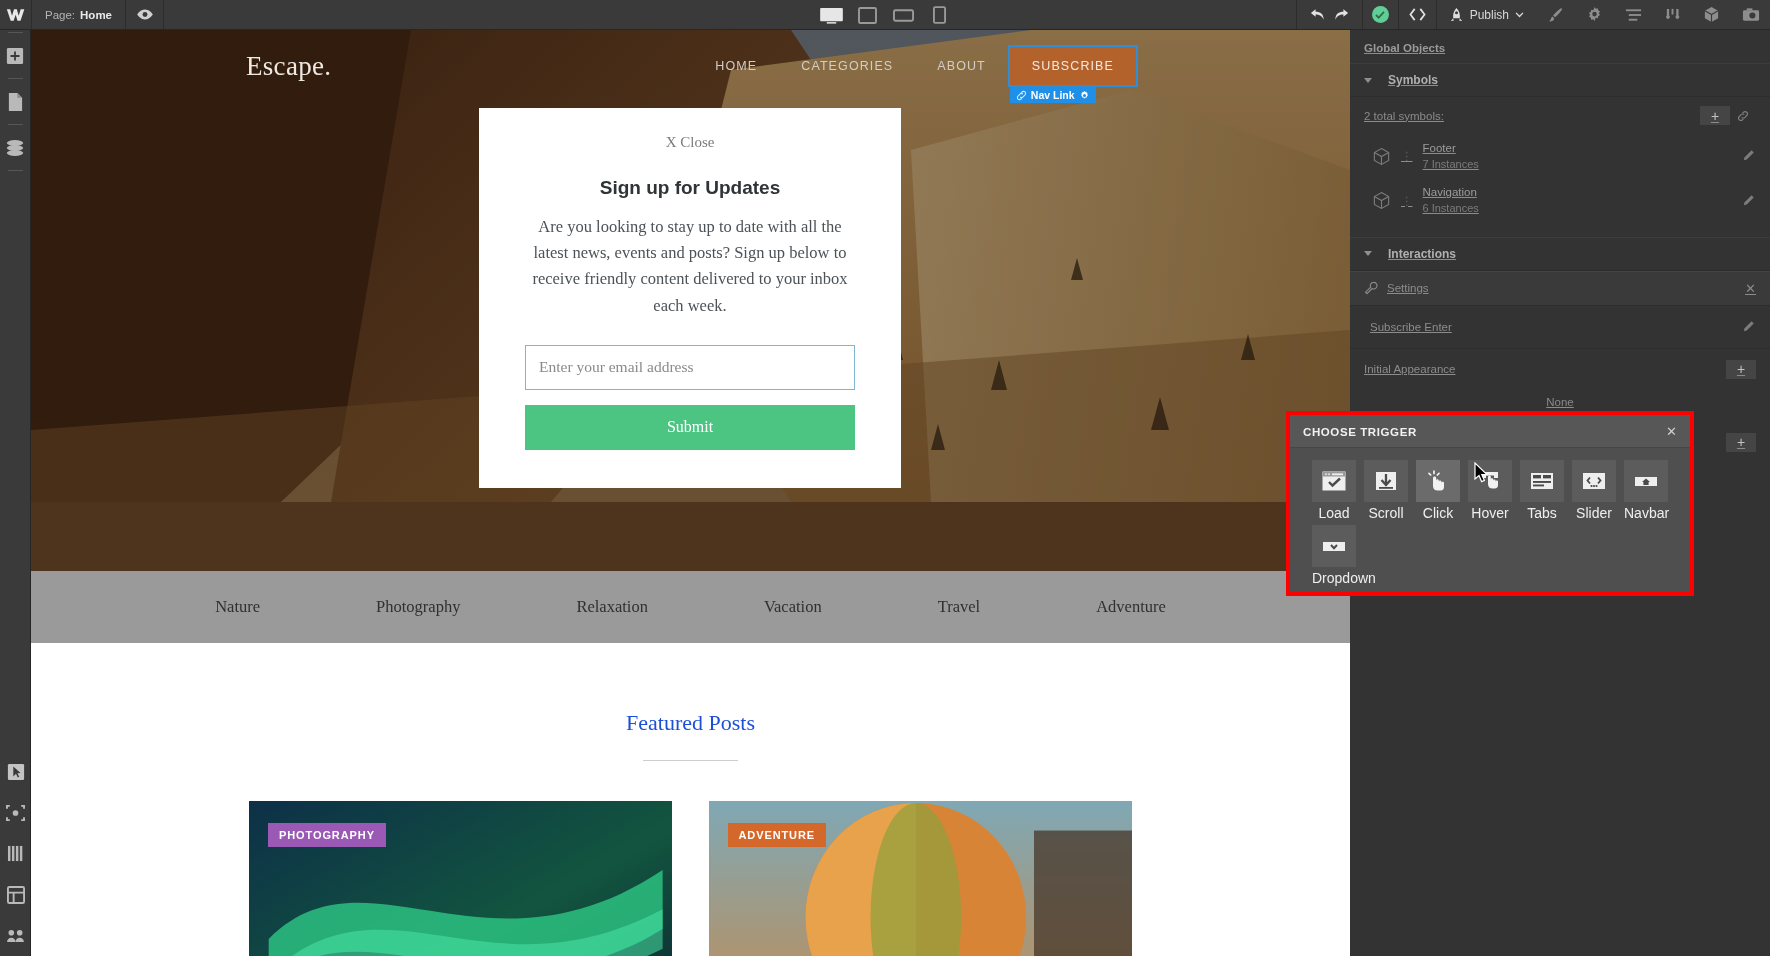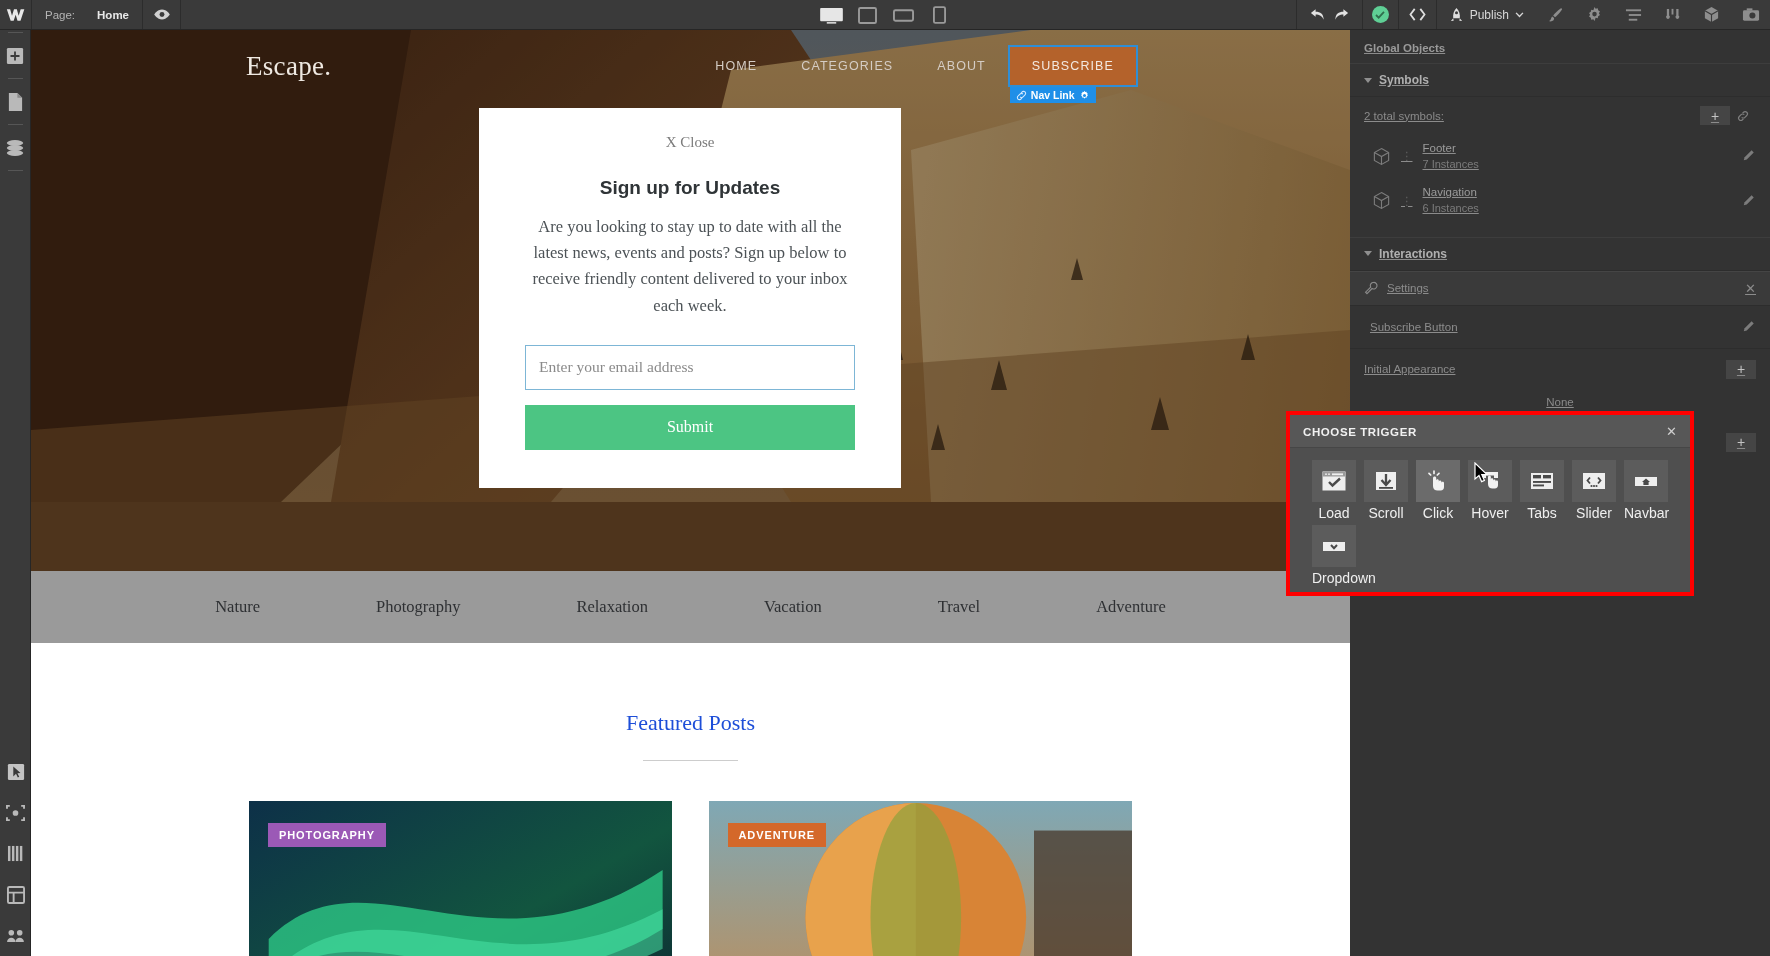--- a/index.html
+++ b/index.html
@@ -7,21 +7,21 @@
     font-family:"Liberation Sans", sans-serif; }
   #app { position:relative; width:1770px; height:956px; }
 
   
   .topbar { position:absolute; left:0; top:0; width:1770px; height:30px;
     background:#3a3a3a; display:flex; align-items:stretch; z-index:60;
     border-bottom:1px solid #262626; }
   .tb-logo { width:32px; display:flex; align-items:center; justify-content:center;
     background:#3a3a3a; border-right:1px solid #2c2c2c; }
   .tb-logo svg { display:block; }
-  .tb-page { display:flex; align-items:center; gap:22px; padding:0 13px;
+  .tb-page { display:flex; align-items:center; gap:5px; padding:0 13px;
     border-right:1px solid #2c2c2c; font-size:11.5px; color:#b4b4b4; }
   .tb-page .pv { color:#e8e8e8; font-weight:bold; }
   .tb-eye { width:38px; display:flex; align-items:center; justify-content:center;
     border-right:1px solid #2c2c2c; }
   .tb-spacer { flex:1; }
   .tb-center { position:absolute; left:50%; transform:translateX(-50%); top:0;
     height:30px; display:flex; align-items:center; }
   .vp { width:36px; height:30px; display:flex; align-items:center; justify-content:center; }
   .vp.active svg rect, .vp.active svg path { fill:#e6e6e6; }
   .tb-right { display:flex; align-items:stretch; }
@@ -107,21 +107,21 @@
   .card-img { position:absolute; inset:0; }
   .tag { position:absolute; left:19px; top:22px; color:#fff; font-size:11px;
     font-weight:bold; letter-spacing:.9px; padding:6px 11px; z-index:3; }
   .card-h { position:absolute; left:19px; bottom:-4px; z-index:3;
     font-family:"Liberation Serif", serif; font-size:29px; color:#fff; }
 
   
   .rightpanel { position:absolute; left:1350px; top:30px; width:420px; height:926px;
     background:#333333; z-index:50; color:#8c8c8c; font-size:11.5px;text-decoration:underline; }
   .rp-title { padding:12px 14px 9px; font-size:11.5px; color:#9a9a9a; font-weight:bold; }
-  .rp-sechead { display:flex; align-items:center; gap:7px; padding:9px 14px;
+  .rp-sechead { display:flex; align-items:center; gap:16px; padding:9px 14px;
     border-top:1px solid #3d3d3d; border-bottom:1px solid #2d2d2d;
     font-size:12px; color:#b0b0b0; font-weight:bold; }
   .caret { width:0;height:0;border-left:4px solid transparent;border-right:4px solid transparent;
     border-top:5px solid #8f8f8f; }
   .rp-row { display:flex; align-items:center; padding:9px 14px; }
   .rp-cnt { color:#8a8a8a; }
   .rp-plus { margin-left:auto; width:30px; height:19px; background:#454545;
     display:flex; align-items:center; justify-content:center; color:#c4c4c4; font-size:14px; }
   .rp-link { width:26px; height:19px; display:flex; align-items:center; justify-content:center; }
   .sym { display:flex; align-items:center; gap:10px; padding:7px 14px 7px 22px; }
@@ -357,21 +357,21 @@
 
     <div class="set-row">
       <svg width="14" height="14" viewBox="0 0 16 16">
         <path d="M11 1.5a3.8 3.8 0 0 0-3.4 5.5L1.8 12.8l1.6 1.6 5.8-5.8A3.8 3.8 0 1 0 11 1.5z" fill="none" stroke="#8a8a8a" stroke-width="1.3"></path>
       </svg>
       <span>Settings</span>
       <span class="set-x">✕</span>
     </div>
 
     <div class="sub-row">
-      <span>Subscribe Button</span>
+      <span>Subscribe Enter</span>
       <span style="margin-left:auto">
         <svg width="14" height="14" viewBox="0 0 16 16">
             <path d="M2 14 l1-3.4 L11 2.6 l2.4 2.4 L5.4 13 Z" fill="#7c7c7c"></path>
           </svg>
       </span>
     </div>
 
     <div class="ia-row">
       <span>Initial Appearance</span>
       <span class="rp-plus">+</span>

